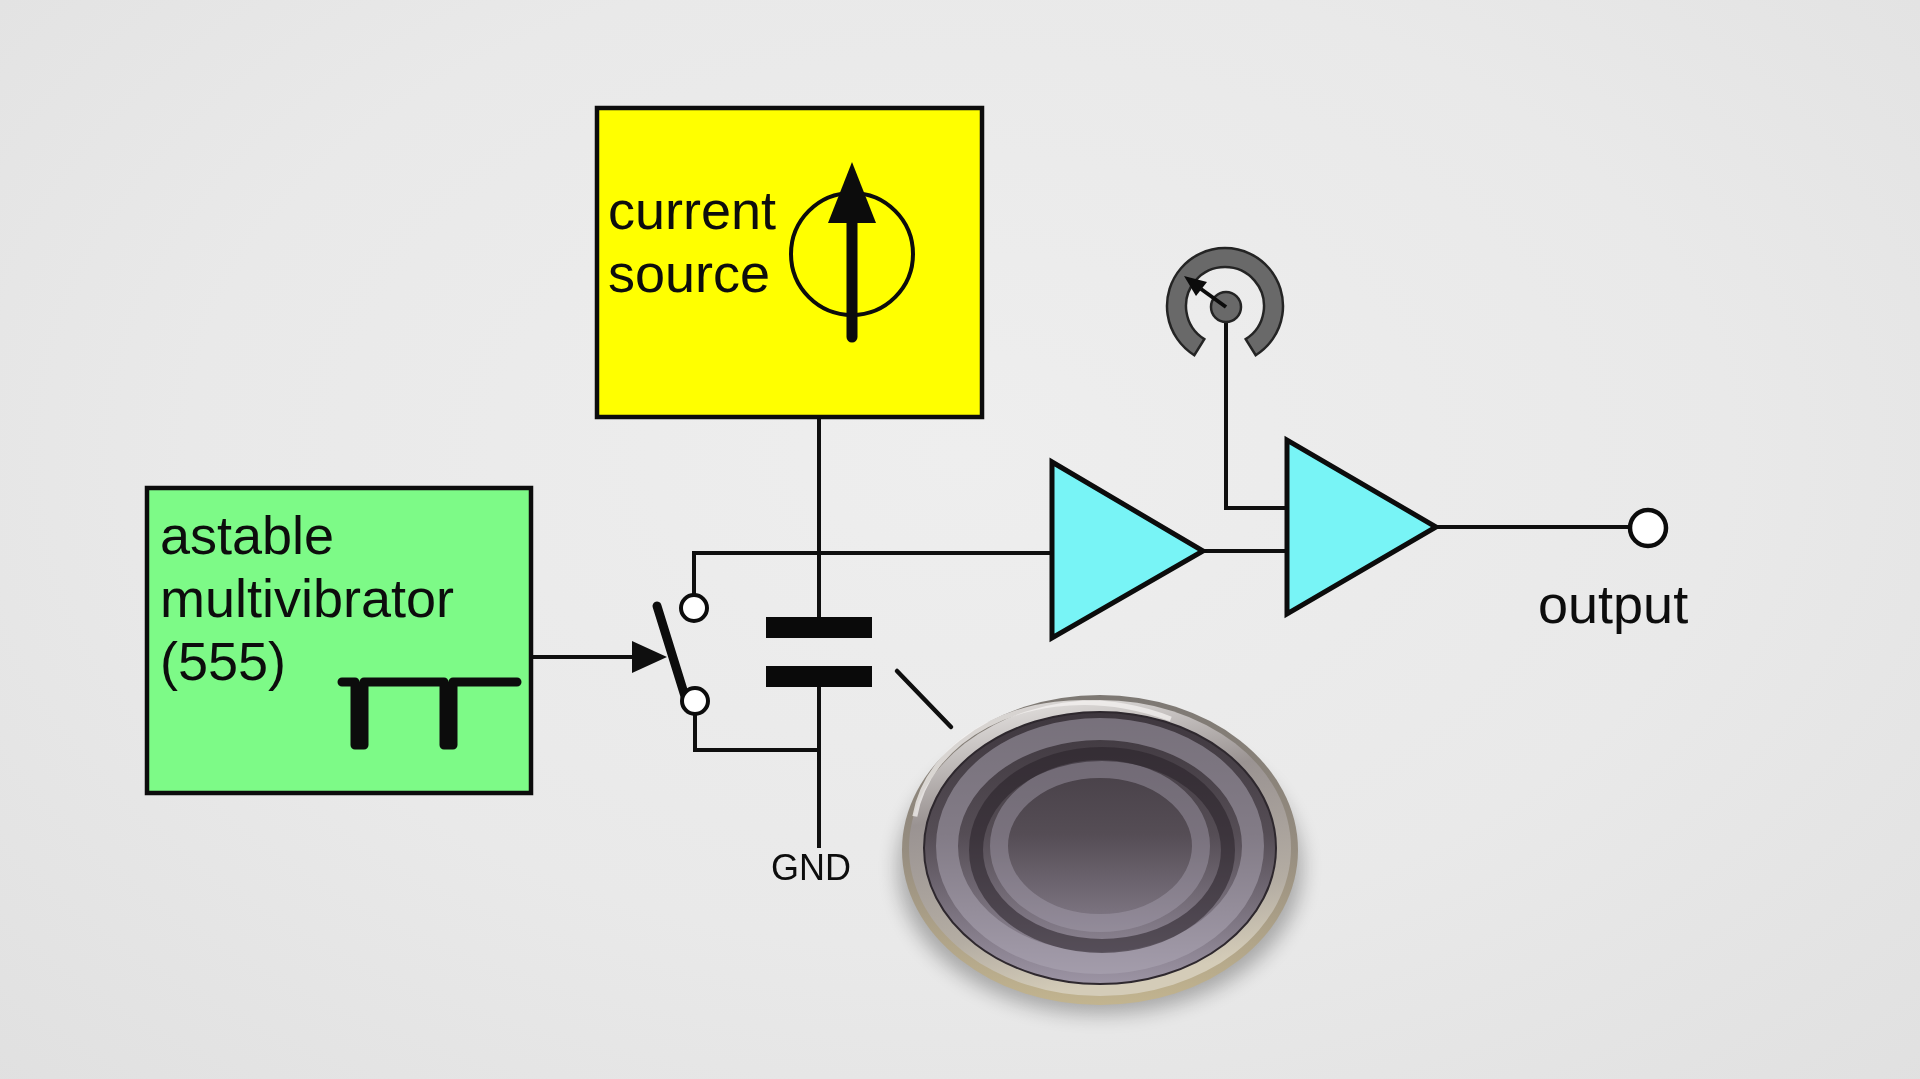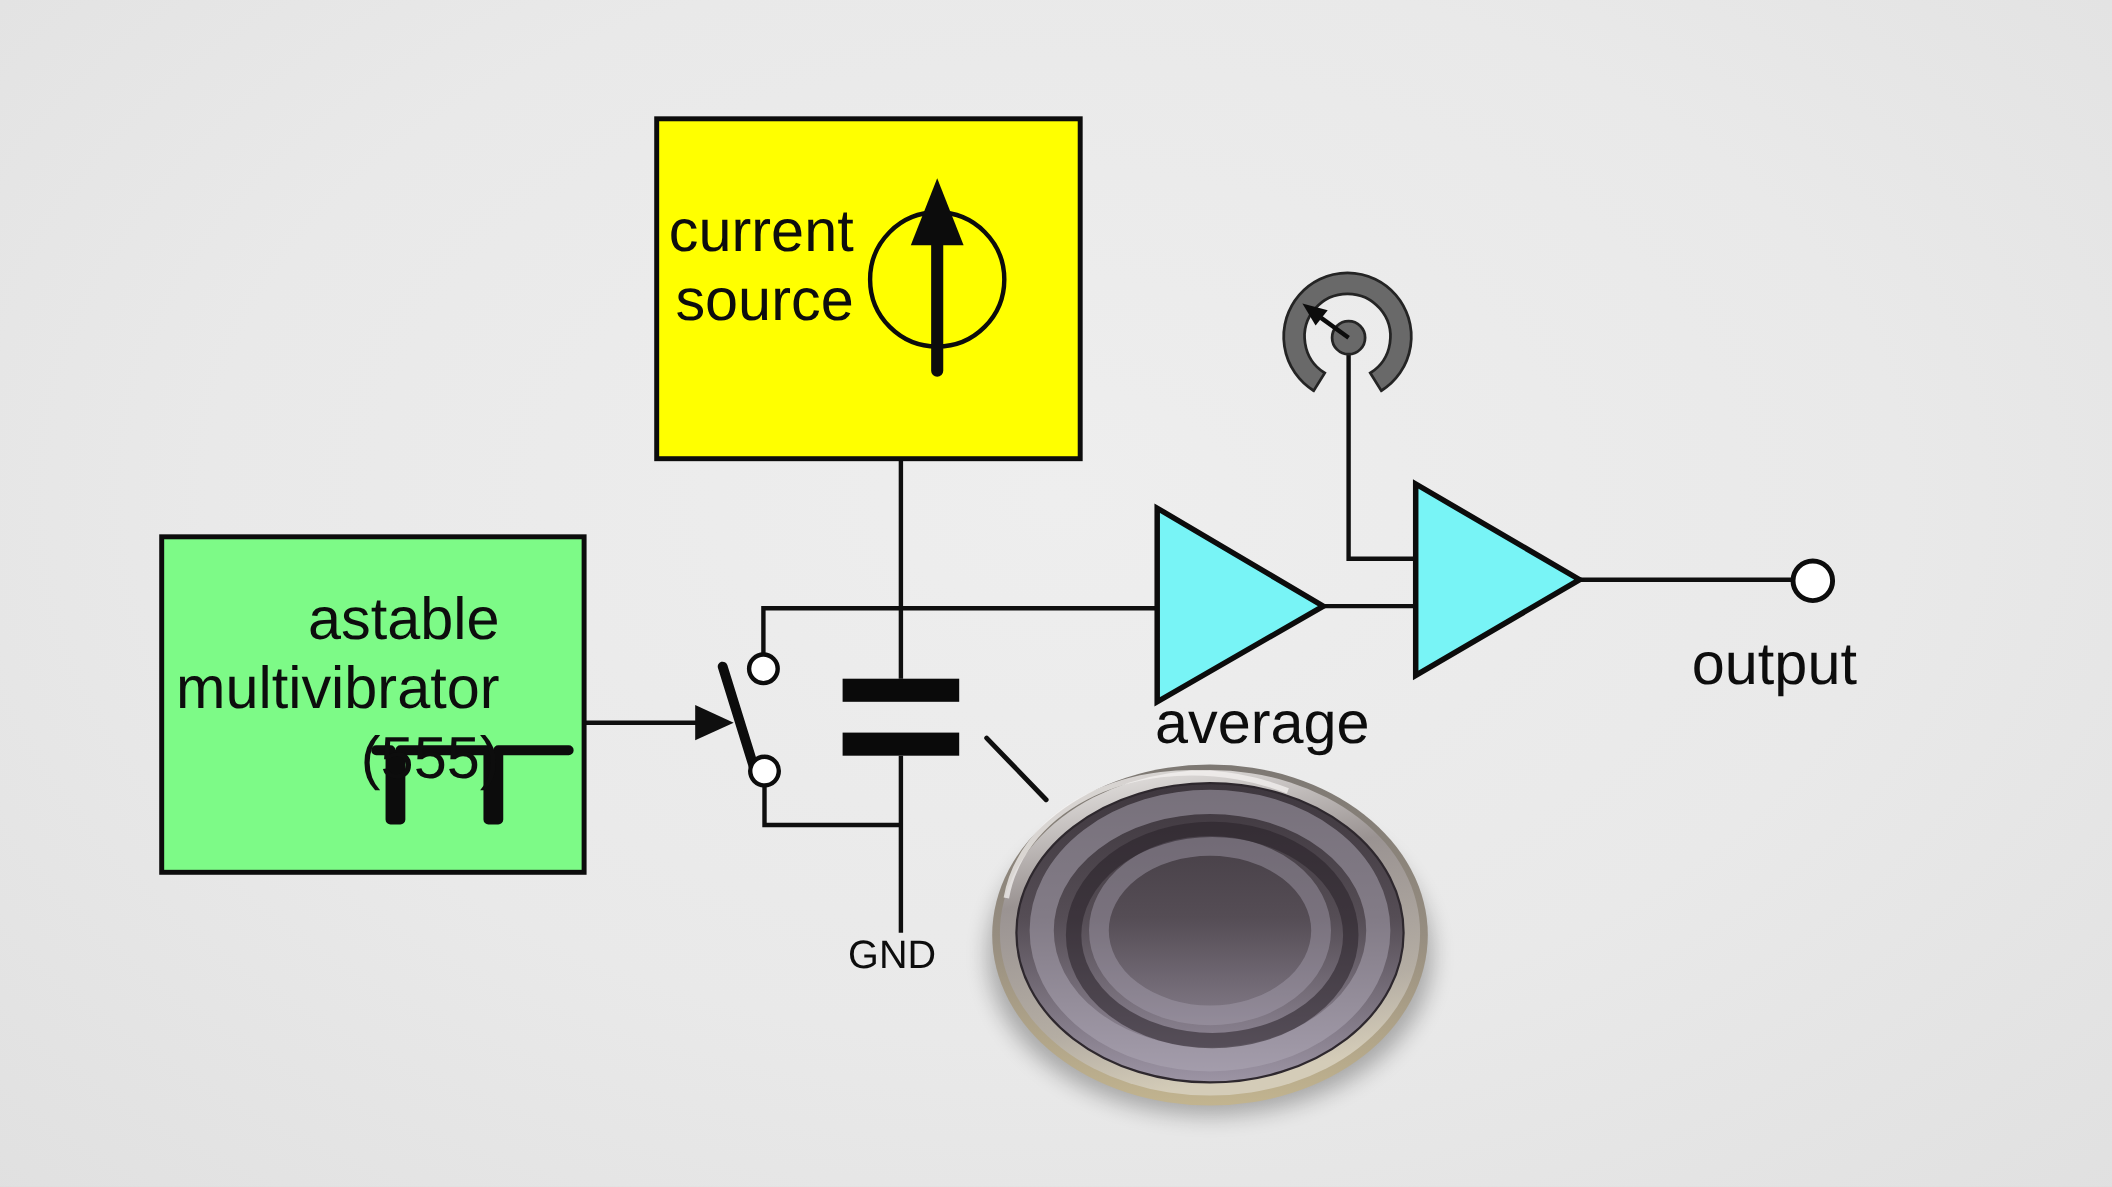--- a/index.html
+++ b/index.html
@@ -11,21 +11,20 @@
     font-family:"Liberation Sans", sans-serif;
   }
   .diagram-svg{position:absolute;left:0;top:0;width:1920px;height:1079px;display:block;}
   .label{
     position:absolute;
     color:#0d0d0d;
     font-size:54px;
     line-height:63px;
     white-space:pre-line;
     letter-spacing:0;
-    text-align:right;
   }
   .label.gnd{font-size:36px;line-height:50px;}
 </style>
 </head>
 <body>
 
 <div class="stage">
 
   <svg class="diagram-svg" viewBox="0 0 1920 1079">
     <defs>
@@ -105,24 +104,23 @@
 
     <polygon points="1052,462 1052,638 1203,551" fill="#78f4f6" stroke="#0c0c0c" stroke-width="5"></polygon>
     <polygon points="1287,440 1287,614 1436,527" fill="#78f4f6" stroke="#0c0c0c" stroke-width="5"></polygon>
 
     <circle cx="1648" cy="528" r="18" fill="#ffffff" stroke="#0c0c0c" stroke-width="4.5"></circle>
   </svg>
 
   <div class="label" style="left:608px;top:179px;">current
 source</div>
 
-  <div class="label" style="left:160px;top:532px;">astable
+  <div class="label" style="left:160px;top:504px;">astable
 multivibrator
 (555)</div>
 
 
 
-  <div class="label" style="left:1050px;top:626px;">average</div>
 
   <div class="label" style="left:1538px;top:573px;">output</div>
 
   <div class="label gnd" style="left:771px;top:843px;">GND</div>
 </div>
 
 </body></html>

